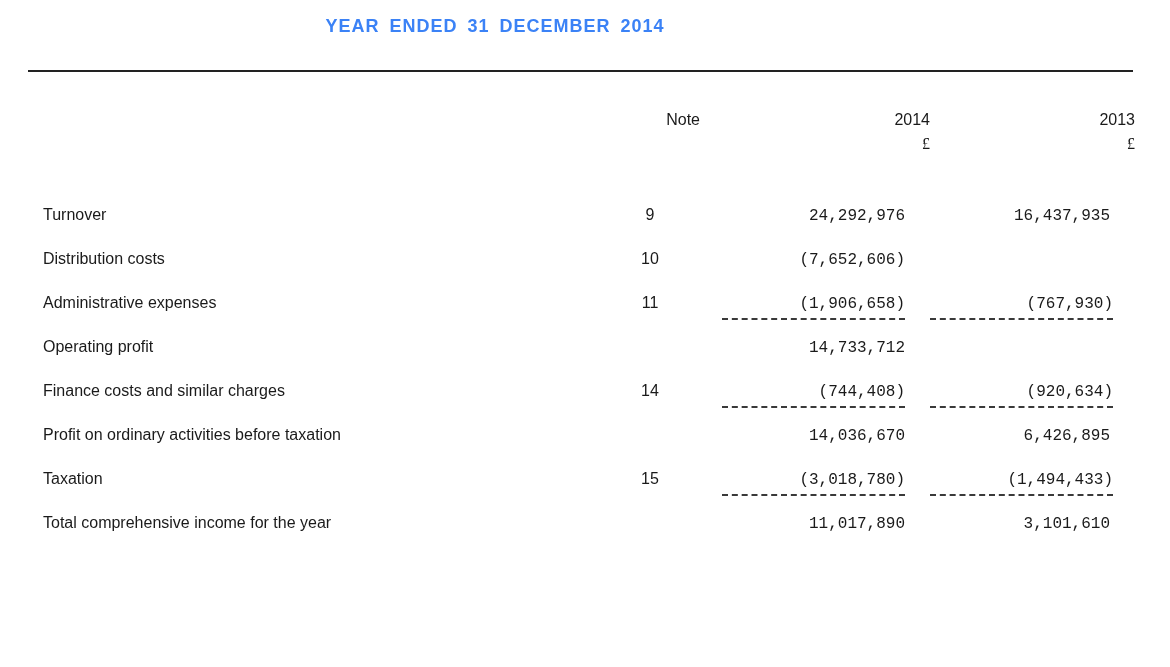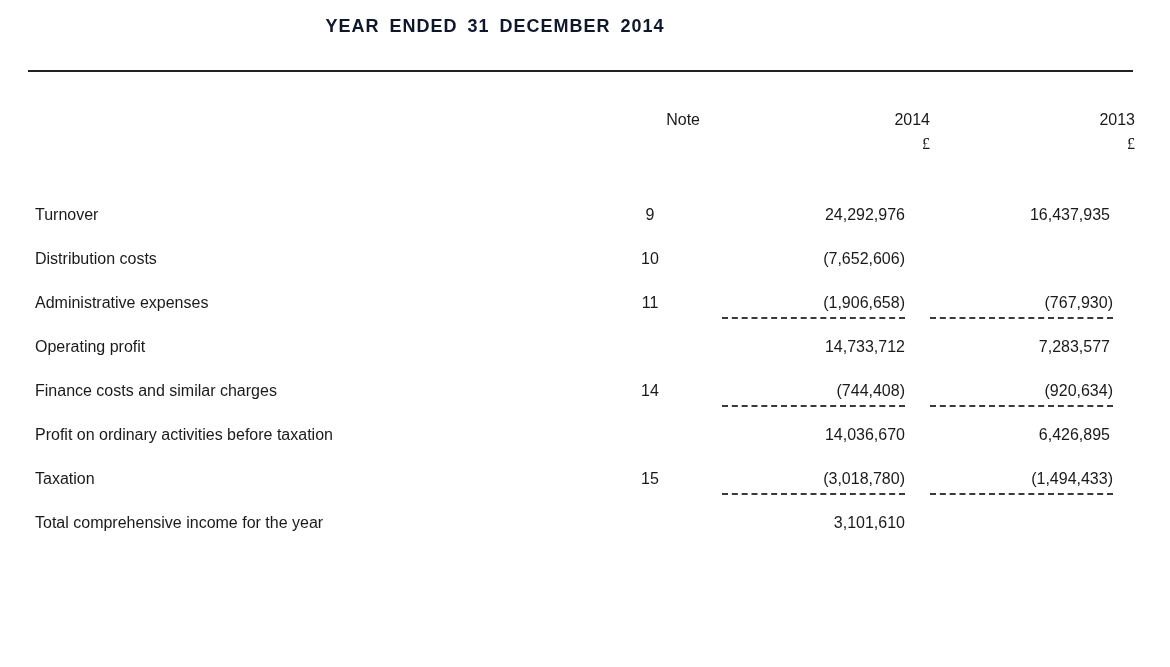--- a/index.html
+++ b/index.html
@@ -19,21 +19,21 @@
   .title {
     position: absolute;
     top: 16px;
     left: 0;
     width: 990px;
     text-align: center;
     font-size: 18px;
     font-weight: bold;
     letter-spacing: 1px;
     word-spacing: 4px;
-    color: #0f172a;
+    color: #3b82f6;
   }
   .title-rule {
     position: absolute;
     top: 70px;
     left: 28px;
     width: 1105px;
     border: none;
     border-top: 2px solid #222;
     margin: 0;
   }
@@ -63,27 +63,29 @@
   }
   .rows {
     margin-top: 42px;
   }
   .row {
     height: 44px;
   }
   .cell-label {
     text-align: left;
     padding-left: 0;
+    margin-left: 8px;
   }
   .cell-note {
     text-align: center;
   }
   .cell-val {
     text-align: right;
     padding-right: 25px;
+    font-family: Liberation Mono, monospace;
   }
   .dash-wrap {
     display: inline-block;
     min-width: 183px;
     text-align: right;
     border-bottom: 2px dashed #3a3a3a;
     padding-bottom: 5px;
   }
 </style>
 </head>
@@ -128,21 +130,20 @@
         <div class="cell-label">Administrative expenses</div>
         <div class="cell-note">11</div>
         <div class="cell-val"><span class="dash-wrap">(1,906,658)</span></div>
         <div class="cell-val"><span class="dash-wrap">(767,930)</span></div>
       </div>
 
       <div class="grid-row row">
         <div class="cell-label">Operating profit</div>
         <div class="cell-note"></div>
         <div class="cell-val"><span>14,733,712</span></div>
-        <div class="cell-val"><span>7,283,577</span></div>
       </div>
 
 
       <div class="grid-row row">
         <div class="cell-label">Finance costs and similar charges</div>
         <div class="cell-note">14</div>
         <div class="cell-val"><span class="dash-wrap">(744,408)</span></div>
         <div class="cell-val"><span class="dash-wrap">(920,634)</span></div>
       </div>
 
@@ -156,18 +157,19 @@
       <div class="grid-row row">
         <div class="cell-label">Taxation</div>
         <div class="cell-note">15</div>
         <div class="cell-val"><span class="dash-wrap">(3,018,780)</span></div>
         <div class="cell-val"><span class="dash-wrap">(1,494,433)</span></div>
       </div>
 
       <div class="grid-row row">
         <div class="cell-label">Total comprehensive income for the year</div>
         <div class="cell-note"></div>
+        <div class="cell-val"><span>11,017,890</span></div>
         <div class="cell-val"><span>3,101,610</span></div>
       </div>
 
     </div>
   </div>
 </div>
 
 </body></html>

